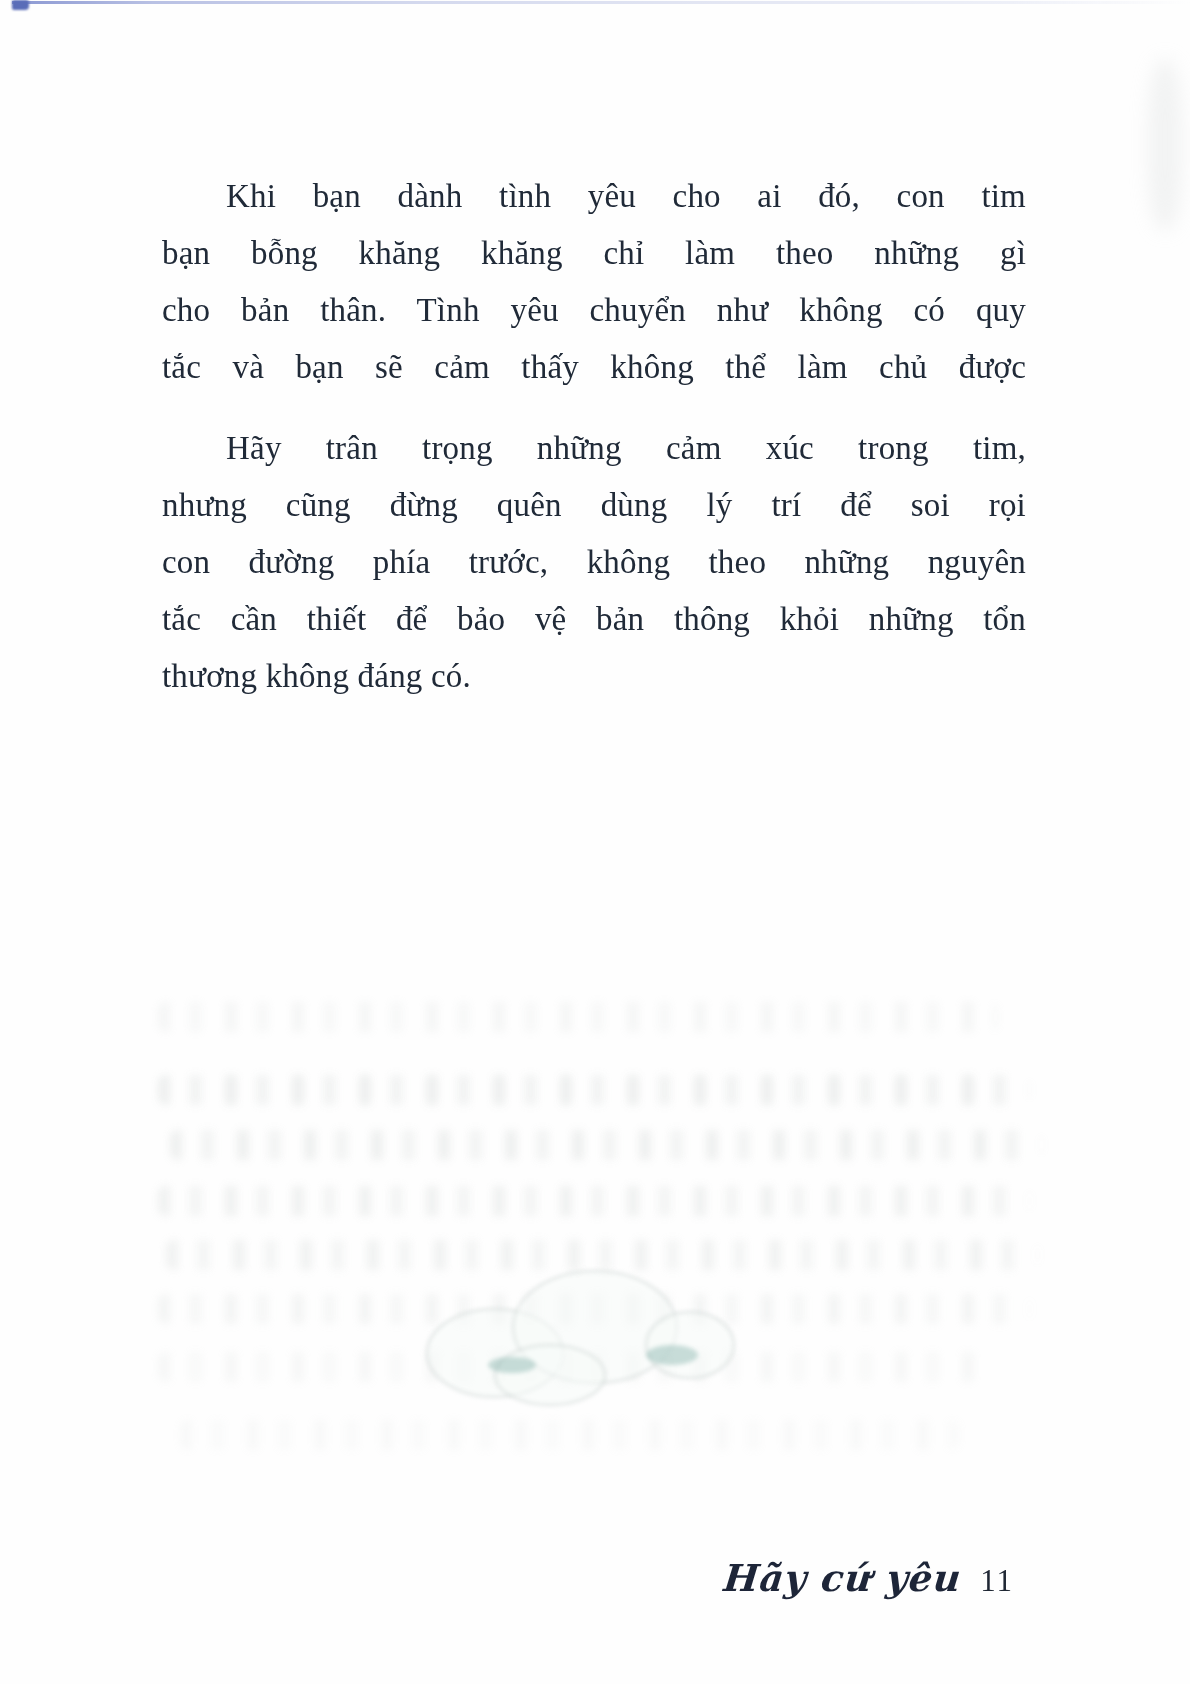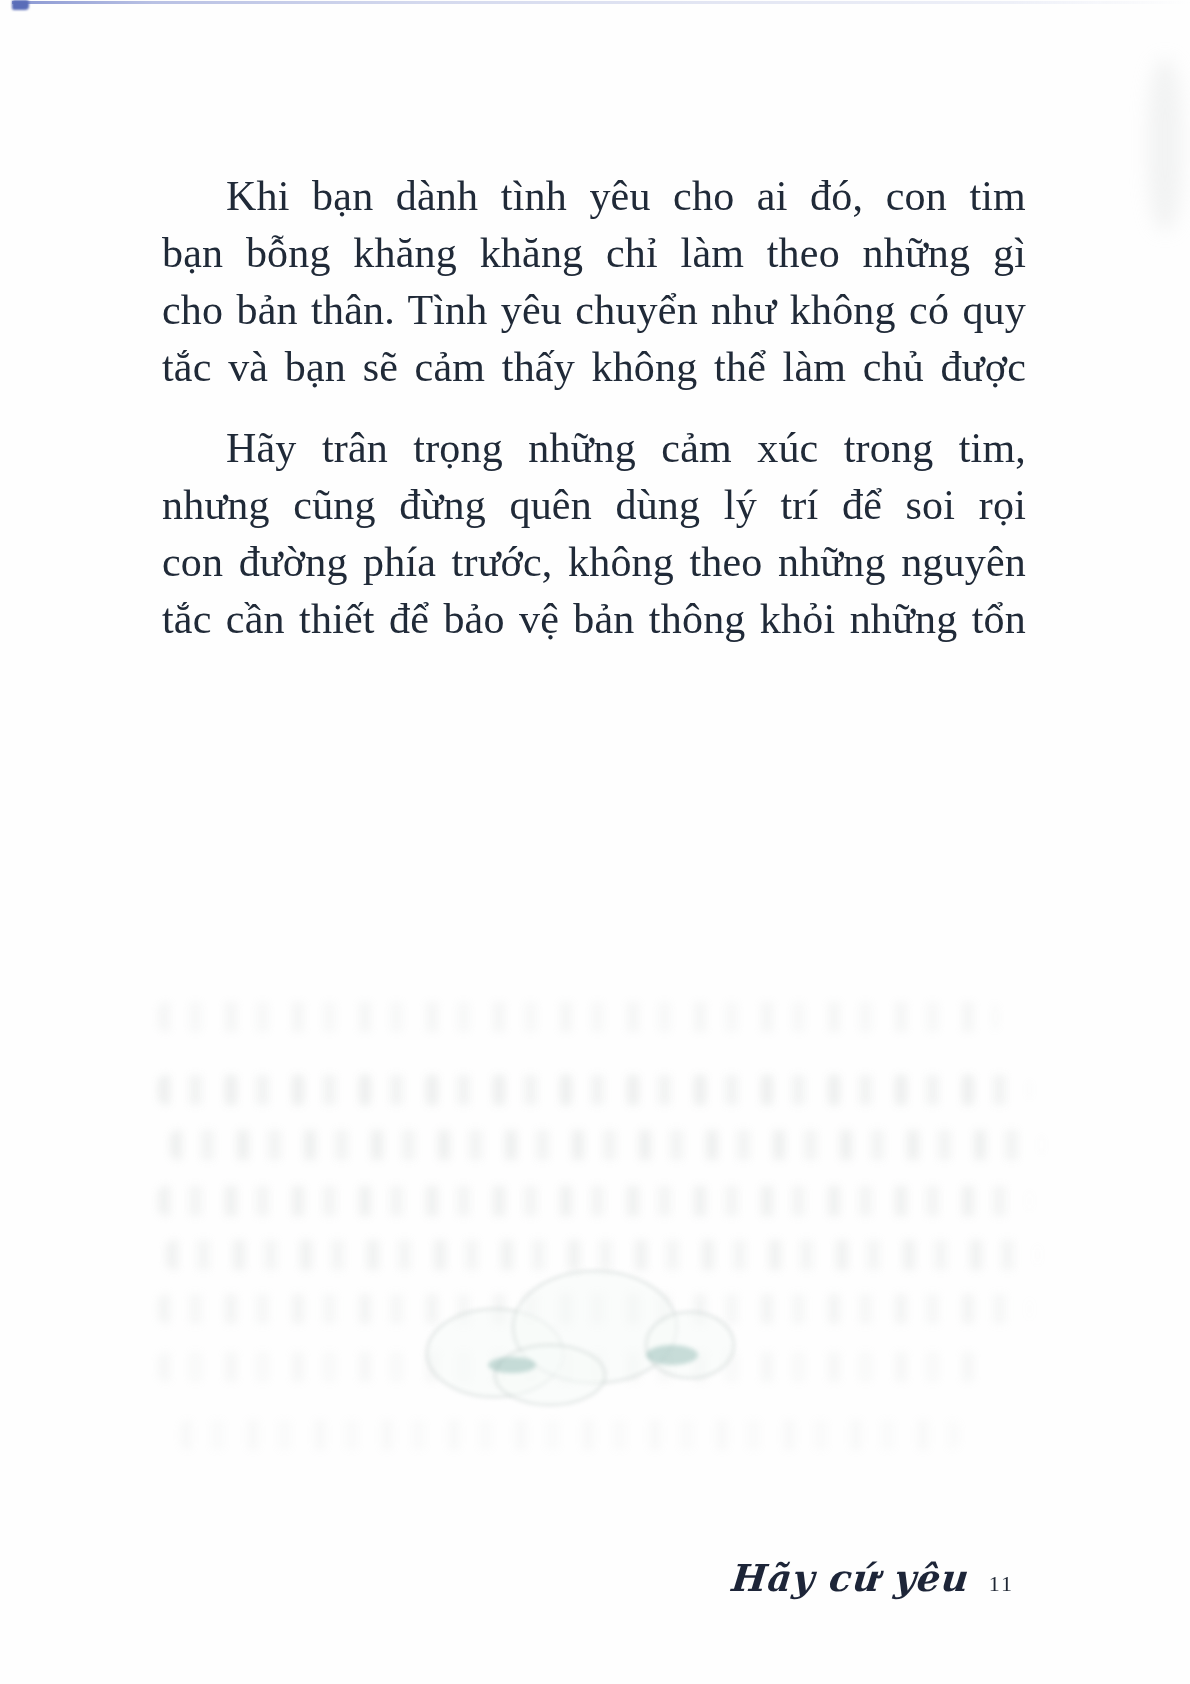--- a/index.html
+++ b/index.html
@@ -38,21 +38,21 @@
     filter: blur(9px);
     border-radius: 40%;
   }
 
   
   .text-block {
     position: absolute;
     left: 162px;
     top: 168px;
     width: 864px;
-    font-size: 42px;
+    font-size: 33px;
     line-height: 57px;
     color: #202a38;
     letter-spacing: 0.2px;
   }
   .paragraph { margin: 0 0 24px 0; }
   .line {
     text-align: justify;
     text-align-last: justify;
     white-space: normal;
   }
@@ -94,21 +94,21 @@
   .running-title {
     font-family: "DejaVu Serif", "Liberation Serif", serif;
     font-style: italic;
     font-weight: bold;
     font-size: 37px;
     color: #1d2538;
     letter-spacing: 1px;
     transform: skewX(-6deg);
   }
   .page-number {
-    font-size: 22px;
+    font-size: 31px;
     color: #1f2734;
     letter-spacing: 2px;
     text-align: center;
   }
 </style>
 </head>
 <body>
 
 <div class="page">
 
@@ -121,20 +121,21 @@
         <div class="line first">Khi bạn dành tình yêu cho ai đó, con tim</div>
         <div class="line">bạn bỗng khăng khăng chỉ làm theo những gì</div>
         <div class="line">cho bản thân. Tình yêu chuyển như không có quy</div>
         <div class="line">tắc và bạn sẽ cảm thấy không thể làm chủ được</div>
       </div>
       <div class="paragraph">
         <div class="line first">Hãy trân trọng những cảm xúc trong tim,</div>
         <div class="line">nhưng cũng đừng quên dùng lý trí để soi rọi</div>
         <div class="line">con đường phía trước, không theo những nguyên</div>
         <div class="line">tắc cần thiết để bảo vệ bản thông khỏi những tổn</div>
+        <div class="line last">thương không đáng có.</div>
       </div>
     </main>
 
   <div>
     <div class="ghost-band" style="top:1002px; opacity:0.45; width:840px;"></div>
     <div class="ghost-band" style="top:1075px; opacity:0.85;"></div>
     <div class="ghost-band" style="top:1130px; opacity:0.8; left:170px;"></div>
     <div class="ghost-band" style="top:1186px; opacity:0.75;"></div>
     <div class="ghost-band" style="top:1240px; opacity:0.7; left:166px;"></div>
     <div class="ghost-band" style="top:1294px; opacity:0.55;"></div>

